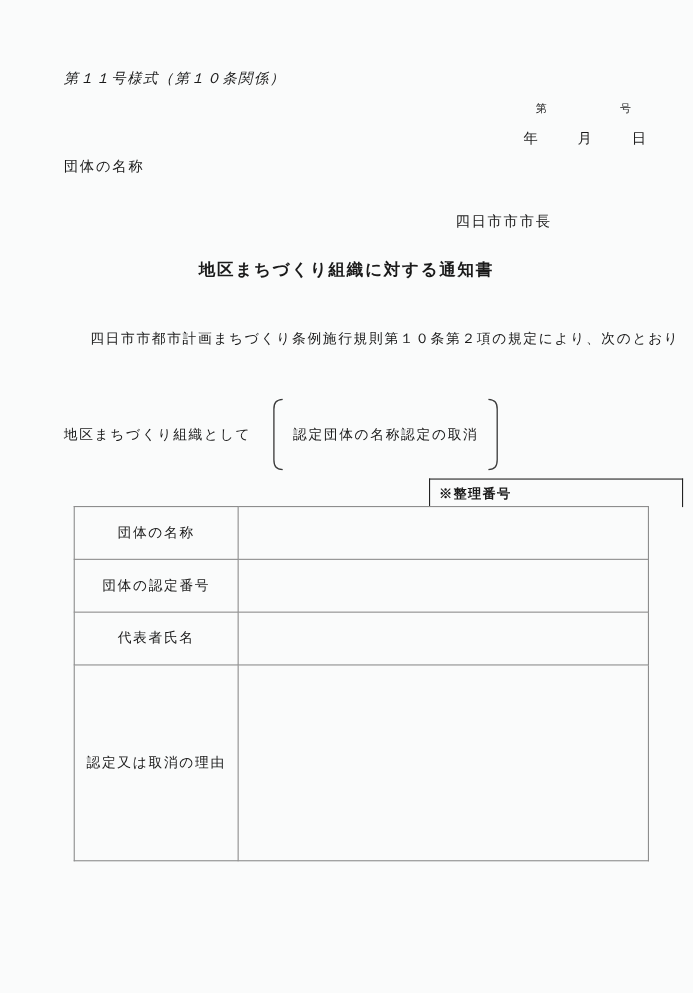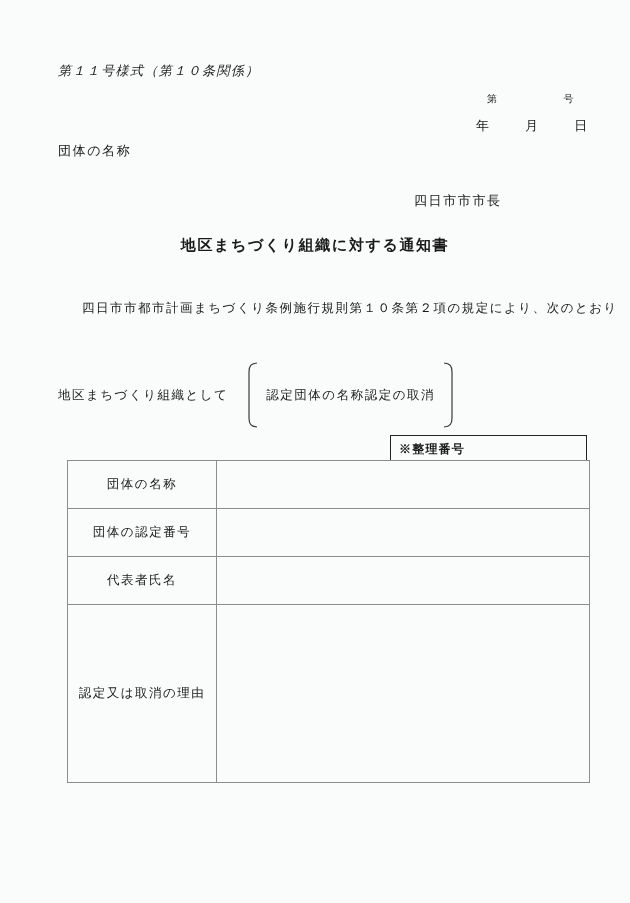--- a/index.html
+++ b/index.html
@@ -131,21 +131,21 @@
     letter-spacing: 1.5px;
     line-height: 1;
     white-space: nowrap;
   }
   .clause-tail { margin-left: 16px; }
   
   .ref-box {
     position: absolute;
     left: 390px;
     top: 435px;
-    width: 197px;
+    width: 231px;
     height: 26px;
     border: 1.6px solid #232323;
     border-bottom: none;
     box-sizing: border-box;
     background: #fafbfb;
   }
   .ref-box-label {
     position: absolute;
     left: 8px;
     top: 5px;

